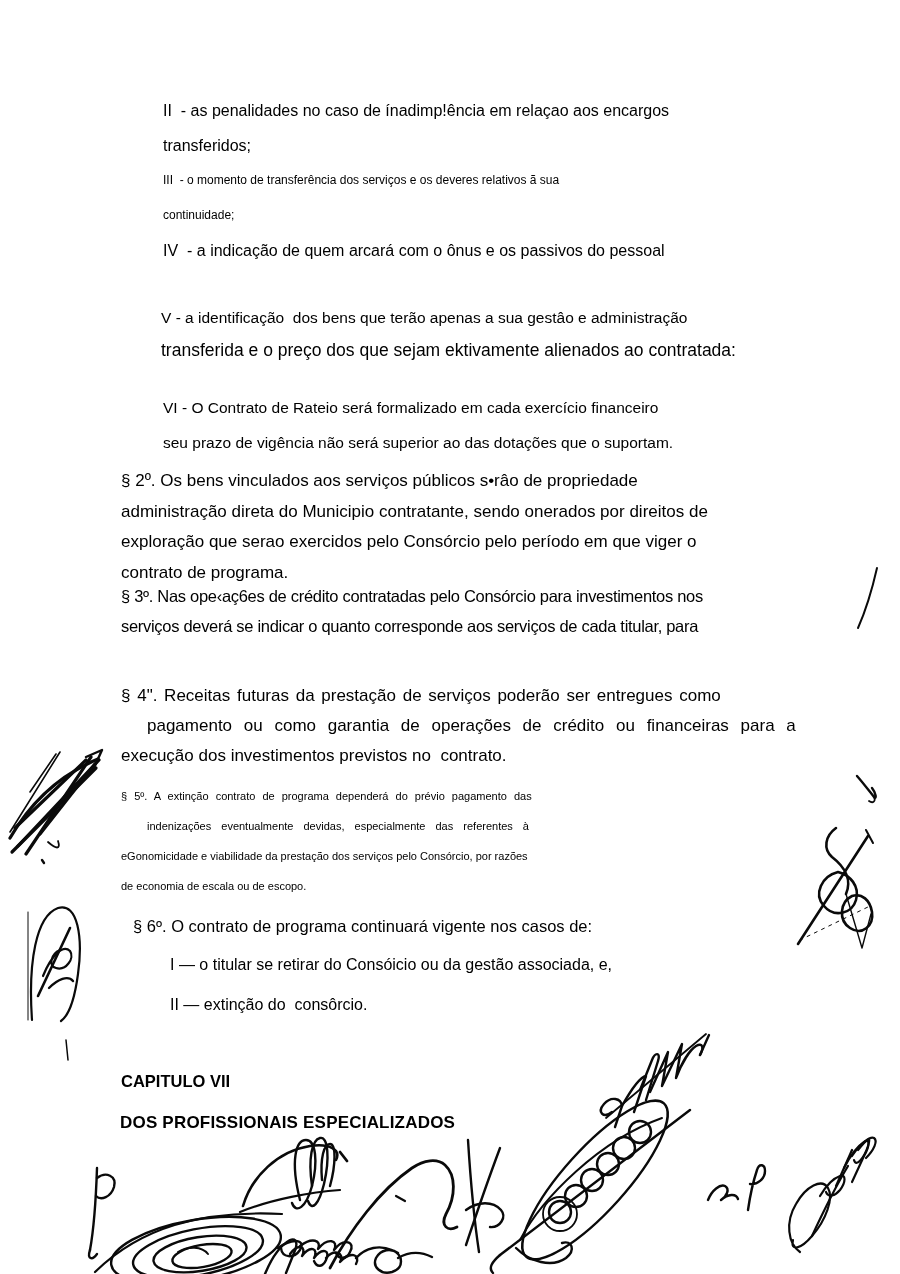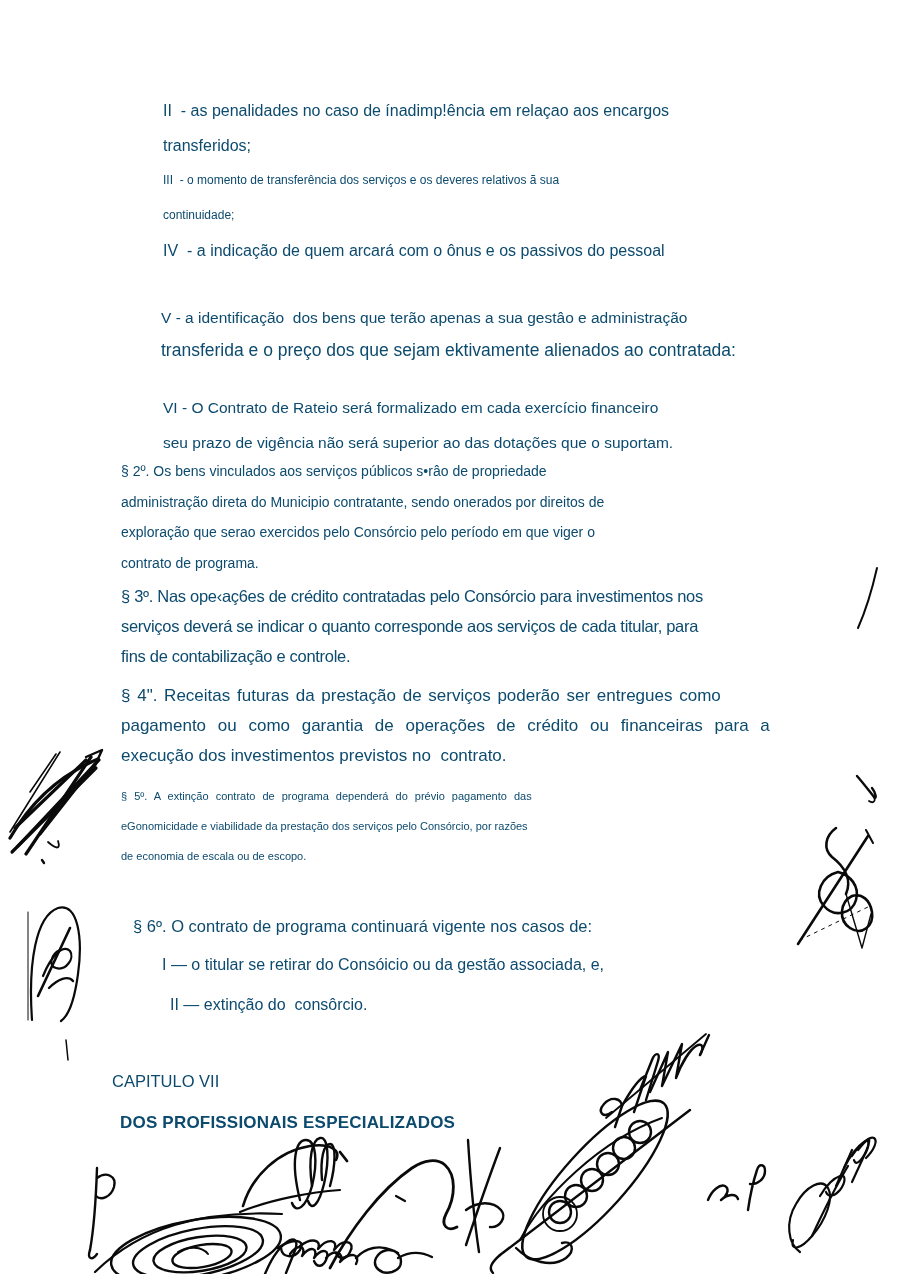--- a/index.html
+++ b/index.html
@@ -1,44 +1,44 @@
 <!DOCTYPE html>
 <html><head>
 <meta charset="utf-8">
 <style>
   html,body{margin:0;padding:0;background:#888;}
   #page{
     position:relative;width:900px;height:1274px;margin:0 auto;
     background:#fff;overflow:hidden;
     font-family:"Liberation Sans","DejaVu Sans",sans-serif;
-    color:#0c4a6e;
+    color:#000000;
   }
   .blk{position:absolute;}
   .ln{white-space:pre;}
   
   .b0{left:163px;top:93px;line-height:35px;font-size:16px;}
   .b1{left:163px;top:163px;line-height:35px;font-size:12px;}
   .b2{left:163px;top:233px;line-height:35px;font-size:16px;}
   .b3{left:161px;top:301px;line-height:33px;font-size:15.5px;}
   .b3 .ln2{font-size:17.5px;}
   .b4{left:163px;top:390px;line-height:35px;font-size:15.5px;}
   
-  .b5{left:121px;top:456px;line-height:30.5px;font-size:14px;}
+  .b5{left:121px;top:466px;line-height:30.5px;font-size:17px;}
   .b6{left:121px;top:581px;line-height:30px;font-size:16.5px;letter-spacing:-0.3px;}
   .b7{left:121px;top:681px;line-height:30px;font-size:17px;}
   .b8{left:121px;top:781px;line-height:30px;font-size:11px;}
   .b9{left:133px;top:911px;line-height:30px;font-size:16.5px;}
-  .b10{left:162px;top:950px;line-height:30px;font-size:16px;}
+  .b10{left:170px;top:950px;line-height:30px;font-size:16px;}
   .b11{left:170px;top:990px;line-height:30px;font-size:16px;text-align:center;}
-  .b12{left:112px;top:1066px;line-height:30px;font-size:16.5px;font-weight:normal;}
+  .b12{left:121px;top:1066px;line-height:30px;font-size:16.5px;font-weight:bold;}
   .b13{left:120px;top:1108px;line-height:30px;font-size:17px;font-weight:bold;letter-spacing:0.2px;}
   
   .ws1{word-spacing:2px;}
   .ws2{word-spacing:4px;}
-  .ws3{word-spacing:7px;}
+  .ws3{word-spacing:7px;margin-left:26px;}
   .ink{position:absolute;left:0;top:0;pointer-events:none;}
   .ink path,.ink ellipse,.ink circle,.ink line{fill:none;stroke:#0a0a0a;stroke-linecap:round;stroke-linejoin:round;}
 </style>
 </head>
 <body>
 
 <div id="page">
 
   <div class="blk b0">
     <div class="ln">II  - as penalidades no caso de ínadimp!ência em relaçao aos encargos</div>
@@ -61,29 +61,29 @@
   </div>
   <div class="blk b5">
     <div class="ln">§ 2º. Os bens vinculados aos serviços públicos s•râo de propriedade</div>
     <div class="ln">administração direta do Municipio contratante, sendo onerados por direitos de</div>
     <div class="ln">exploração que serao exercidos pelo Consórcio pelo período em que viger o</div>
     <div class="ln">contrato de programa.</div>
   </div>
   <div class="blk b6">
     <div class="ln">§ 3º. Nas ope‹aç6es de crédito contratadas pelo Consórcio para investimentos nos</div>
     <div class="ln">serviços deverá se indicar o quanto corresponde aos serviços de cada titular, para</div>
-    <div class="ln">fins de contabilização e controle.</div>
   </div>
   <div class="blk b7">
     <div class="ln ws1">§ 4". Receitas futuras da prestação de serviços poderão ser entregues como</div>
     <div class="ln ws3">pagamento ou como garantia de operações de crédito ou financeiras para a</div>
     <div class="ln">execução dos investimentos previstos no  contrato.</div>
   </div>
   <div class="blk b8">
     <div class="ln ws2">§ 5º. A extinção contrato de programa dependerá do prévio pagamento das</div>
+    <div class="ln ws3">indenizações eventualmente devidas, especialmente das referentes à</div>
     <div class="ln">eGonomicidade e viabilidade da prestação dos serviços pelo Consórcio, por razões</div>
     <div class="ln">de economia de escala ou de escopo.</div>
   </div>
   <div class="blk b9">
     <div class="ln">§ 6º. O contrato de programa continuará vigente nos casos de:</div>
   </div>
   <div class="blk b10">
     <div class="ln">I — o titular se retirar do Consóicio ou da gestão associada, e,</div>
   </div>
   <div class="blk b11">

